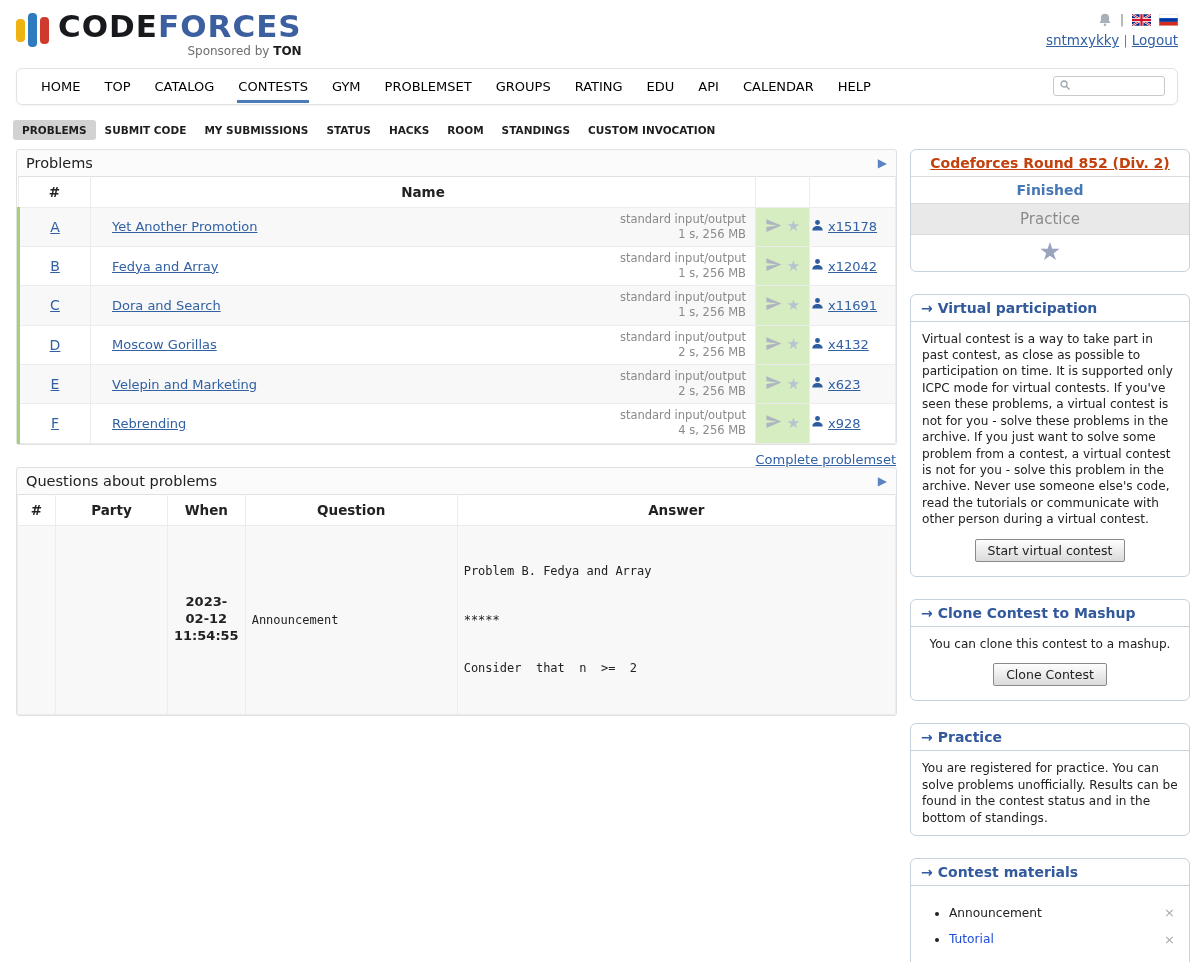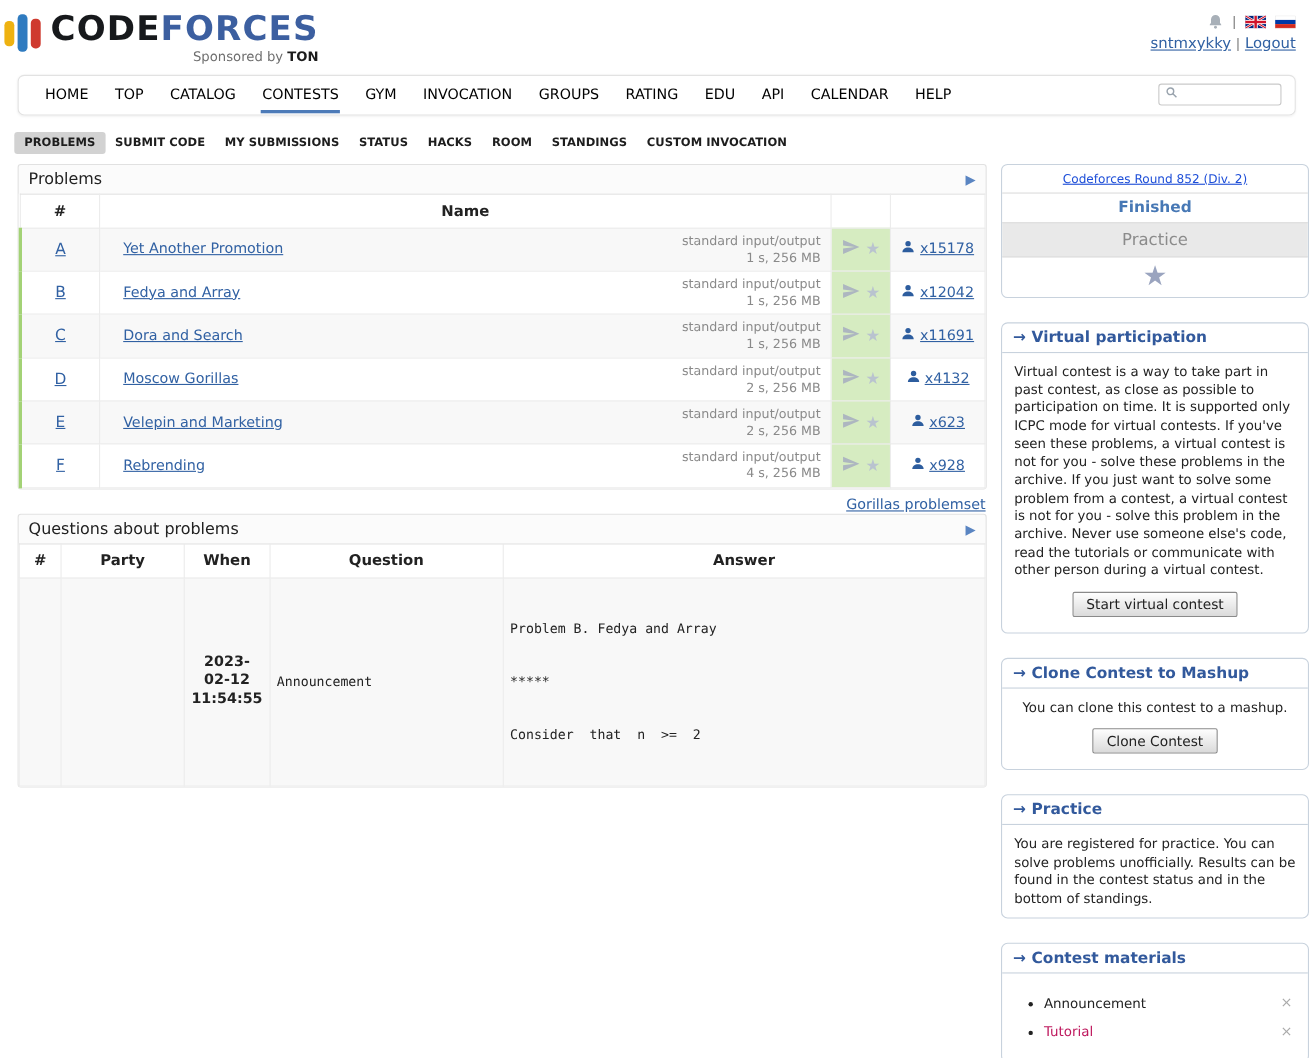--- a/index.html
+++ b/index.html
@@ -4,21 +4,21 @@
 <style>
   * { box-sizing: border-box; }
   body {
     margin: 0; background: #fff; color: #222;
     font-family: "DejaVu Sans", "Liberation Sans", sans-serif;
     font-size: 13px; width: 1193px; height: 962px; overflow: hidden; position: relative;
   }
   a { color: #3161a3; text-decoration: underline; cursor: pointer; }
 
   
-  .top-header { display: flex; justify-content: space-between; align-items: flex-start; padding: 10px 15px 4px 4px; }
+  .top-header { display: flex; justify-content: space-between; align-items: flex-start; padding: 10px 15px 4px 16px; }
   .logo { display: flex; align-items: flex-start; gap: 9px; text-decoration: none; }
   .bars { display: flex; align-items: center; gap: 3px; height: 40px; }
   .bar { width: 9px; border-radius: 4px; }
   .bar.yellow { height: 23px; background: #eeb211; }
   .bar.blue   { height: 34px; background: #2f7bc0; }
   .bar.red    { height: 27px; background: #cf3a2f; }
   .logo-text { display: flex; flex-direction: column; align-items: flex-end; }
   .logo-word { font-size: 31px; font-weight: bold; letter-spacing: 1px; line-height: 1.05; }
   .logo-code { color: #17191c; }
   .logo-forces { color: #3c5fa0; }
@@ -63,40 +63,40 @@
   td.idc { width: 72px; text-align: center; border-left: 3px solid #a3d276; }
   td.idc a { font-size: 14px; }
   td.namec { padding: 4px 9px; }
   .name-wrap { display: flex; justify-content: space-between; align-items: center; gap: 8px; margin-left: 12px; }
   .pname { font-size: 13px; }
   .constraints { text-align: right; color: #8a8a8a; font-size: 11.5px; line-height: 1.32; white-space: nowrap; }
   td.actc { width: 54px; text-align: center; padding: 2px; }
   tbody tr td.actc { background: #d6ecc1; }
   .act-inner { display: flex; align-items: center; justify-content: center; gap: 5px; }
   .star-glyph { color: #b9c3cf; font-size: 15px; cursor: pointer; line-height: 1; }
-  td.solvedc { width: 86px; text-align: center; }
+  td.solvedc { width: 86px; }
   td.solvedc a { display: inline-flex; align-items: center; gap: 4px; font-size: 13px; }
 
   .complete-row { text-align: right; margin: 7px 1px 0 0; font-size: 13px; }
   .ask-row { display: flex; justify-content: flex-end; align-items: center; gap: 6px; margin: 32px 0 11px; font-size: 13.5px; }
 
   
   .questions th.c0 { width: 38px; } .questions th.c1 { width: 112px; }
   .questions th.c2 { width: 72px; } .questions th.c3 { width: 212px; }
   .questions td { padding: 5px 6px; vertical-align: middle; }
   .whenc { font-weight: bold; text-align: center; font-size: 13px; line-height: 1.3; }
   .mono { font-family: "DejaVu Sans Mono", "Liberation Mono", monospace; font-size: 12px; white-space: pre-wrap; line-height: 1.35; }
 
   
   .side-box { border: 1px solid #c8d2dd; border-radius: 6px; margin-bottom: 22px; overflow: hidden; background: #fff; }
   .side-caption { padding: 5px 10px; border-bottom: 1px solid #c8d2dd; font-weight: bold; font-size: 14px; color: #32599c; }
   .side-caption .sarrow { margin-right: 5px; }
   .side-body { padding: 9px 11px; font-size: 12.1px; line-height: 1.36; }
   .contest-box .crow { text-align: center; padding: 5px 8px; }
-  .contest-box .crow.title a { font-weight: normal; font-size: 11px; color: #1d4ed8; }
+  .contest-box .crow.title a { font-weight: bold; font-size: 14px; color: #c2410c; }
   .contest-box .crow.finished { border-top: 1px solid #dcdcdc; color: #4778b5; font-weight: bold; font-size: 14px; }
   .contest-box .crow.mode { background: #e9e9e9; color: #8b8b8b; font-size: 15px; border-top: 1px solid #dcdcdc; border-bottom: 1px solid #dcdcdc; padding: 6px; }
   .contest-box .crow.starrow { padding: 4px 8px 7px; }
   .big-star { font-size: 25px; color: #9aa4bf; cursor: pointer; line-height: 1; }
   .btn { display: inline-block; font-size: 12.5px; padding: 3px 12px; border: 1px solid #8a8a8a; border-radius: 2px;
          background: linear-gradient(#fefefe, #dadada); cursor: pointer; font-family: inherit; color: #222; }
   .btn-row { text-align: center; margin: 11px 0 5px; }
   .clone-text { text-align: center; }
   .materials ul { margin: 3px 0 6px 0; padding-left: 27px; list-style: disc; }
   .materials li { margin: 9px 0; font-size: 12.2px; }
@@ -155,21 +155,21 @@
   </div>
 </div>
 
 <nav class="main-nav">
   <ul>
     <li><span>HOME</span></li>
     <li><span>TOP</span></li>
     <li><span>CATALOG</span></li>
     <li class="active"><span>CONTESTS</span></li>
     <li><span>GYM</span></li>
-    <li><span>INVOCATION</span></li>
+    <li><span>PROBLEMSET</span></li>
     <li><span>GROUPS</span></li>
     <li><span>RATING</span></li>
     <li><span>EDU</span></li>
     <li><span>API</span></li>
     <li><span>CALENDAR</span></li>
     <li><span>HELP</span></li>
   </ul>
   <div class="search-box">
     <span>
       <svg width="12" height="12" viewBox="0 0 24 24">
@@ -371,21 +371,21 @@
                       <path d="M2.5 21c0-5.2 4.3-8 9.5-8s9.5 2.8 9.5 8z" fill="#2d5d9e"></path>
                     </svg></span>
                   <span>x928</span>
                 </a></td>
           </tr>
         </tbody>
       </table>
     </div>
 
     <div class="complete-row">
-      <a>Gorillas problemset</a>
+      <a>Complete problemset</a>
     </div>
 
 
     <div class="datatable questions">
       <div class="caption">
         <span>Questions about problems</span>
         <span class="cap-arrow">▶</span>
       </div>
       <table>
         <thead>
@@ -471,21 +471,21 @@
       <div class="side-body">
         <ul>
           <li>
             <span class="mat-line">
               <a style="color:#222;text-decoration:none">Announcement</a>
               <span class="close-x">×</span>
             </span>
           </li>
           <li>
             <span class="mat-line">
-              <a style="color:#be185d;text-decoration:none">Tutorial</a>
+              <a style="color:#1d4ed8;text-decoration:none">Tutorial</a>
               <span class="close-x">×</span>
             </span>
           </li>
         </ul>
       </div>
     </div>
 
   </aside>
 </div>
 

